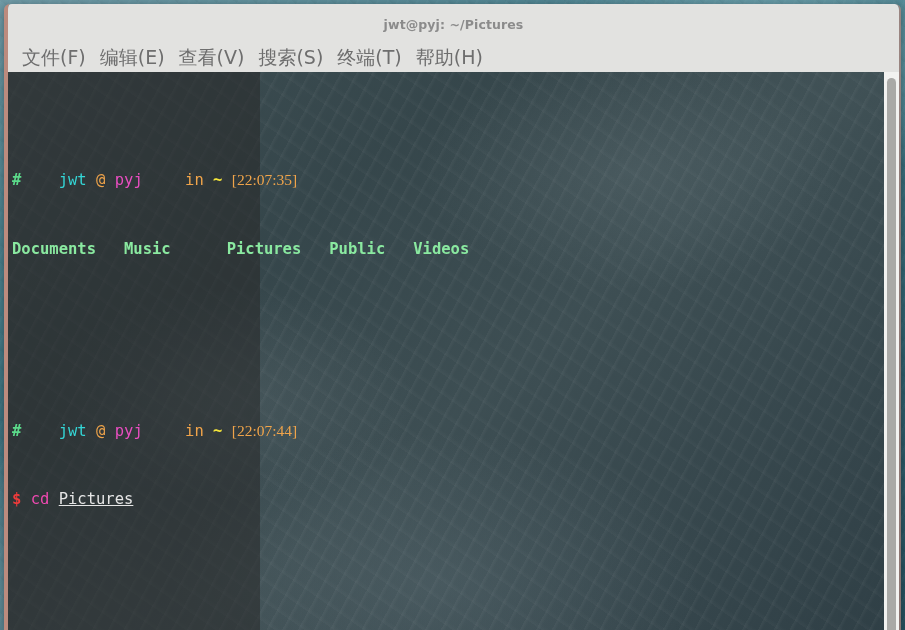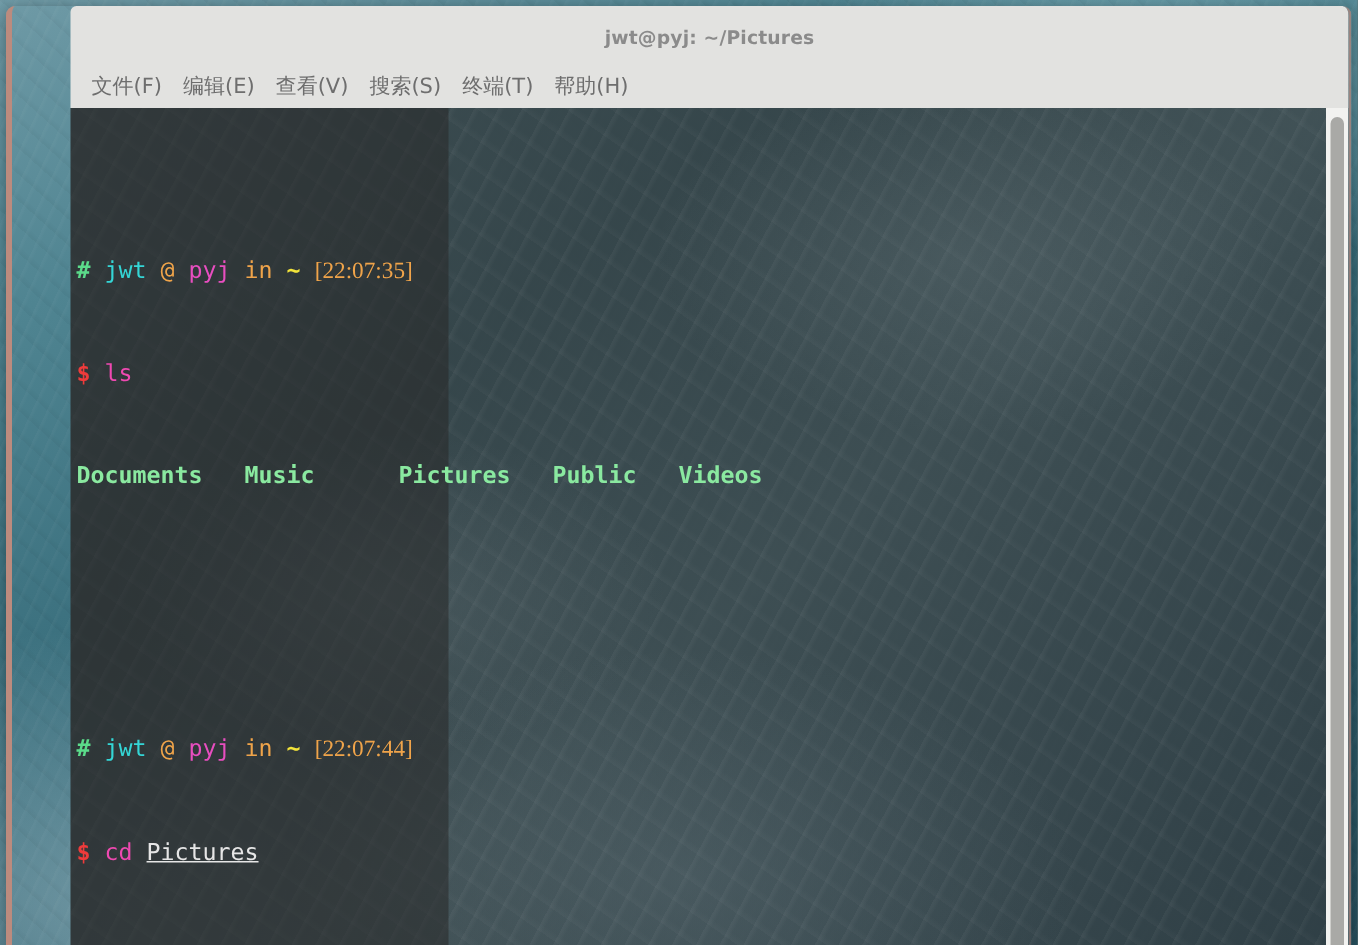--- a/index.html
+++ b/index.html
@@ -43,21 +43,20 @@
     width: 897px;
     height: 626px;
     border-radius: 6px 6px 0 0;
     overflow: hidden;
     box-shadow: 0 2px 10px rgba(0,0,0,0.35);
     display: flex;
     flex-direction: column;
     border-left: 4px solid #bc8b7e;
     border-right: 2px solid rgba(175,130,120,0.75);
     box-sizing: border-box;
-    padding-left: 39px;
   }
 
   #titlebar {
     height: 40px;
     background: #e2e2e0;
     display: flex;
     align-items: center;
     justify-content: center;
     flex: 0 0 auto;
     border-radius: 4px 4px 0 0;
@@ -74,21 +73,21 @@
     height: 28px;
     background: #e2e2e0;
     display: flex;
     align-items: center;
     padding-left: 8px;
     flex: 0 0 auto;
     gap: 2px;
   }
   .menu-item {
     font-family: "DejaVu Sans", sans-serif;
-    font-size: 14px;
+    font-size: 19px;
     color: #6e6e6e;
     padding: 2px 6px;
     white-space: nowrap;
     cursor: default;
   }
 
   
   #term-wrap {
     position: relative;
     flex: 1 1 auto;
@@ -127,24 +126,24 @@
     line-height: 22.8px;
     white-space: pre;
     color: #d3d7cf;
     z-index: 2;
   }
   .line { height: 22.8px; }
   .blank { height: 22.8px; }
 
   
   .c-hash    { color: #5bdb8a; font-weight: bold; }
-  .c-user    { color: #34d6d6; }
+  .c-user    { color: #34d6d6; margin-left: 28px; }
   .c-at      { color: #f0a44a; }
   .c-host    { color: #e84ec0; }
-  .c-in      { color: #f0a44a; }
+  .c-in      { color: #f0a44a; margin-left: 33px; }
   .c-path    { color: #f3e43a; font-weight: bold; }
   .c-time    { color: #f0a44a; font-family: Liberation Serif, serif; }
   .c-dollar  { color: #ef3b3b; font-weight: bold; }
   .c-cmd     { color: #ef49b1; }
   .c-arg-u   { color: #e6e6e6; text-decoration: underline; }
   .c-out     { color: #d6d6d0; }
   .c-dir     { color: #8ae9a0; font-weight: bold; }
 
   
   #scrollbar-track {
@@ -186,21 +185,20 @@
     <span class="menu-item">帮助(H)</span>
   </div>
 
   <div id="term-wrap">
     <div id="term-shade"></div>
 
     <div id="term">
 
       
       <div class="line"><span class="c-hash">#</span><span class="c-out"> </span><span class="c-user">jwt</span><span class="c-out"> </span><span class="c-at">@</span><span class="c-out"> </span><span class="c-host">pyj</span><span class="c-out"> </span><span class="c-in">in</span><span class="c-out"> </span><span class="c-path">~</span><span class="c-out"> </span><span class="c-time">[22:07:35]</span></div>
-      <div class="line"><span class="c-dollar">$</span><span class="c-out"> </span><span class="c-cmd">ls</span></div>
       <div class="line"><span class="c-dir">Documents   Music      Pictures   Public   Videos</span></div>
       <div class="blank"></div>
 
       
       <div class="line"><span class="c-hash">#</span><span class="c-out"> </span><span class="c-user">jwt</span><span class="c-out"> </span><span class="c-at">@</span><span class="c-out"> </span><span class="c-host">pyj</span><span class="c-out"> </span><span class="c-in">in</span><span class="c-out"> </span><span class="c-path">~</span><span class="c-out"> </span><span class="c-time">[22:07:44]</span></div>
       <div class="line"><span class="c-dollar">$</span><span class="c-out"> </span><span class="c-cmd">cd</span><span class="c-out"> </span><span class="c-arg-u">Pictures</span></div>
       
 
       
       

